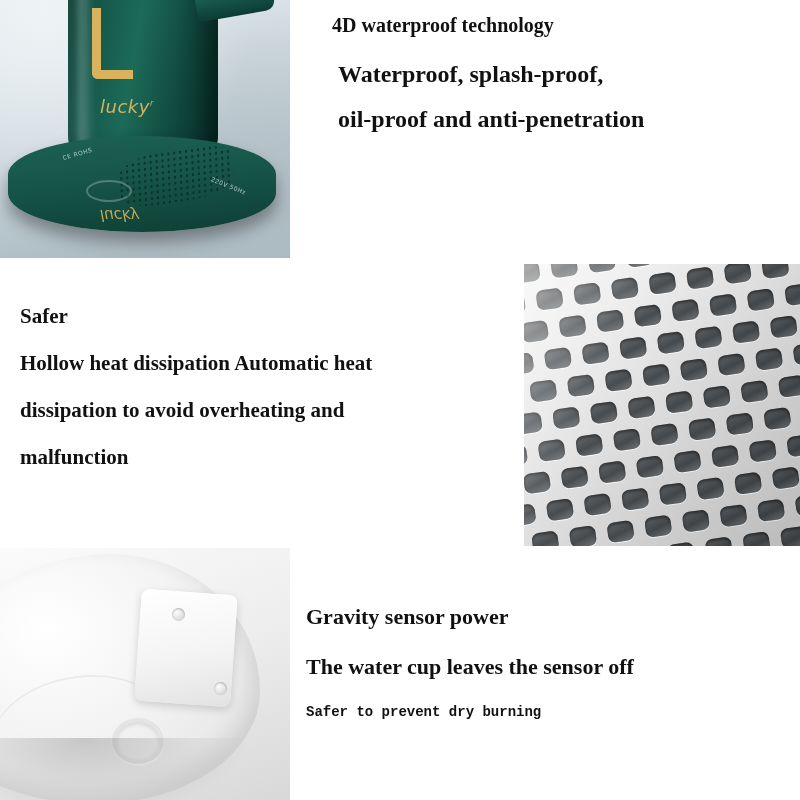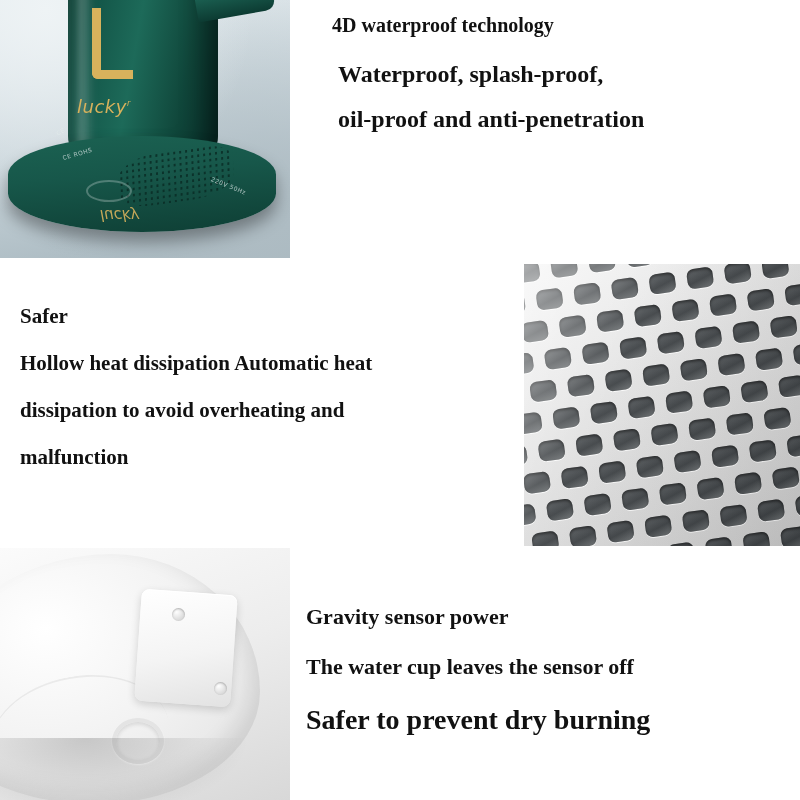--- a/index.html
+++ b/index.html
@@ -80,21 +80,21 @@
     left: 92px;
     top: 8px;
     width: 32px;
     height: 62px;
     border-left: 9px solid #d8b25c;
     border-bottom: 9px solid #d8b25c;
     border-radius: 0 0 0 6px;
   }
   #photo-kettle-base .brand-lucky {
     position: absolute;
-    left: 77px;
+    left: 100px;
     top: 96px;
     color: #d8b25c;
     font-family: "DejaVu Sans", sans-serif;
     font-size: 18px;
     font-style: italic;
     letter-spacing: 0.5px;
   }
   #photo-kettle-base .brand-lucky sup {
     font-size: 8px;
   }
@@ -292,21 +292,21 @@
 
   
   #text-gravity {
     left: 306px;
     top: 600px;
     width: 480px;
     height: 160px;
   }
   #text-gravity .line1 { font-size: 22px; margin: 4px 0 0 0; }
   #text-gravity .line2 { font-size: 22px; margin: 24px 0 0 0; }
-  #text-gravity .line3 { font-size: 28px; margin: 24px 0 8px 0; }
+  #text-gravity .line3 { font-size: 14px; margin: 24px 0 8px 0; font-family: Liberation Mono, monospace; }
 </style>
 </head>
 <body>
 
 <div class="page">
 
   <div class="block" id="photo-kettle-base">
     <div class="bg-blur"></div>
     <div class="kettle-body"></div>
     <div class="kettle-highlight"></div>

